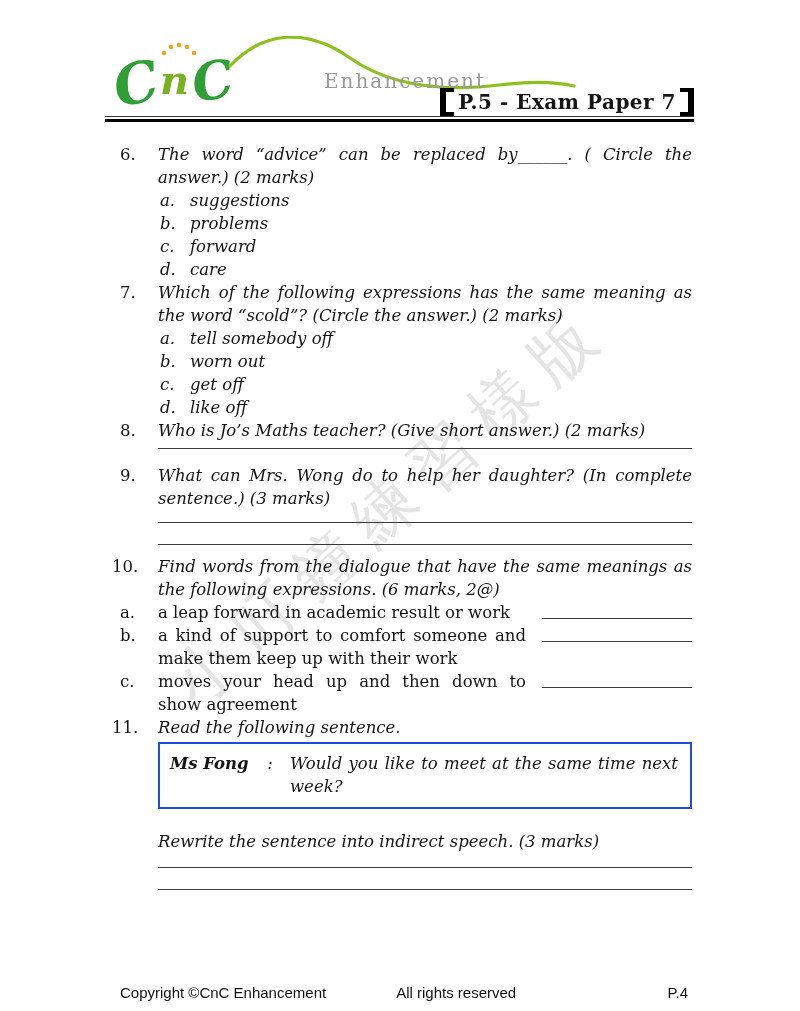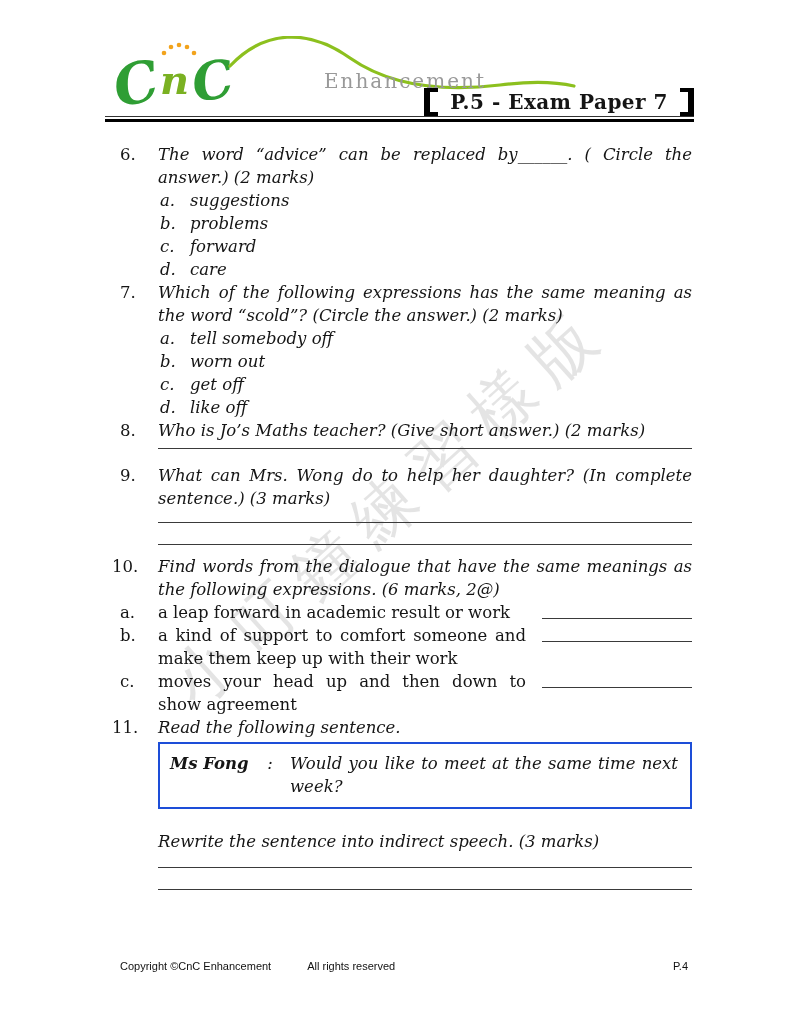--- a/index.html
+++ b/index.html
@@ -5,21 +5,21 @@
   html,body { margin:0; padding:0; background:#ffffff; }
   .page {
     position:relative; width:800px; height:1011px; background:#fff;
     font-family:"DejaVu Serif", serif; color:#151515; overflow:hidden;
   }
   
   .logo-svg { position:absolute; left:112px; top:36px; }
   .exam-title {
     position:absolute; right:106px; top:88px;
     font-size:20px; font-weight:bold; letter-spacing:.5px; white-space:nowrap;
-    display:flex; align-items:center; gap:12px;padding-left:40px;
+    display:flex; align-items:center; gap:4px;padding-left:40px;
   }
   .bracket { display:inline-block; width:8px; height:20px; }
   .bracket-l { border-left:6px solid #000; border-top:4px solid #000; border-bottom:4px solid #000; }
   .bracket-r { border-right:6px solid #000; border-top:4px solid #000; border-bottom:4px solid #000; }
   .head-rule {
     position:absolute; left:105px; right:106px; top:116px;
     height:2px; border-top:1px solid #333; border-bottom:3px solid #000;
   }
   
   .watermark {
@@ -52,25 +52,25 @@
     display:flex; align-items:flex-start;
   }
   .speaker { font-weight:bold; width:80px; flex-shrink:0; }
   .colon { width:40px; text-align:center; flex-shrink:0; }
   .dialog-text { flex:1; text-align:justify; }
   .rewrite { margin-top:21px; }
   .q11-line1 { margin-top:14px; }
   .q11-line2 { margin-top:21px; }
   
   .footer {
-    position:absolute; left:120px; right:112px; top:960px; z-index:1;
-    font-family:"Liberation Sans", sans-serif; font-size:11px; color:#111;
+    position:absolute; left:120px; right:112px; top:984px; z-index:1;
+    font-family:"Liberation Sans", sans-serif; font-size:15px; color:#111;
     display:flex; align-items:baseline;
   }
-  .footer .rights { margin-left:36px; }
+  .footer .rights { margin-left:70px; }
   .footer .pageno { margin-left:auto; }
 </style>
 </head>
 <body>
 
 <div class="page">
 
   <div class="watermark">小叮鐘練習樣版</div>
 
   <svg class="logo-svg" width="580" height="82" viewBox="0 0 580 82">

